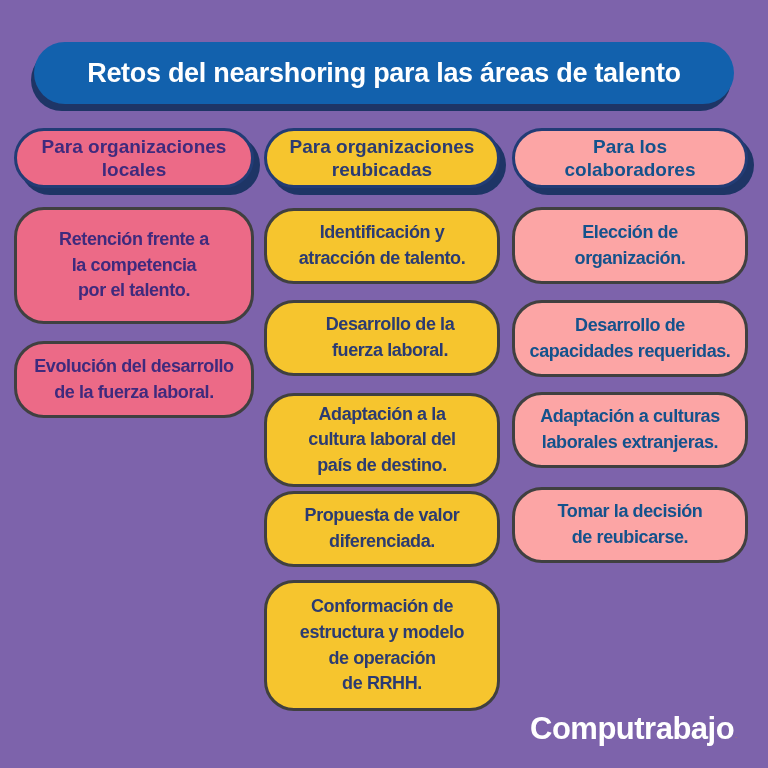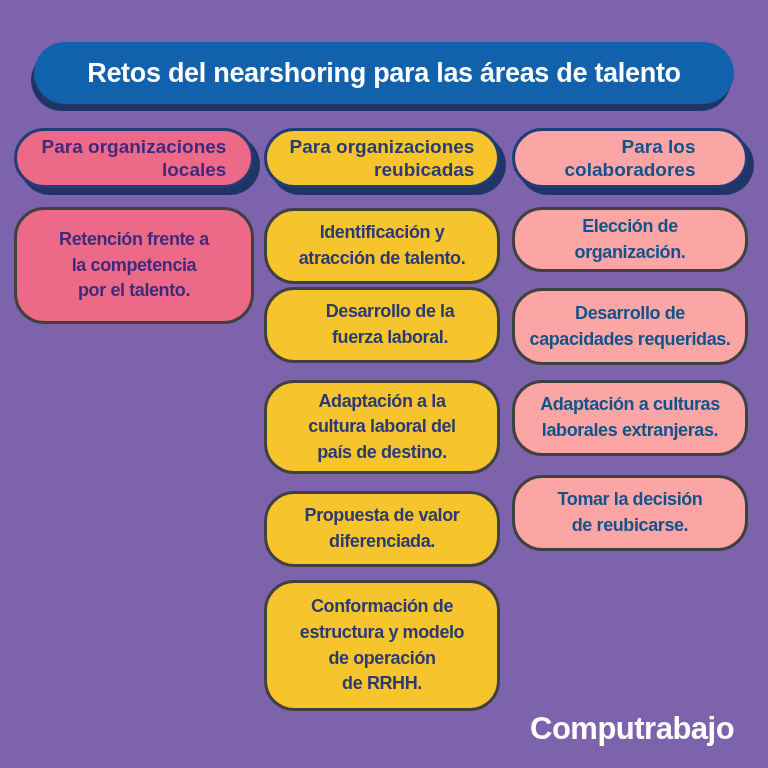--- a/index.html
+++ b/index.html
@@ -18,21 +18,21 @@
     color:#ffffff;font-weight:bold;font-size:27px;letter-spacing:-0.3px;
   }
   .col{position:absolute;top:128px;display:flex;flex-direction:column;}
   .col1{left:14px;width:240px;}
   .col2{left:264px;width:236px;}
   .col3{left:512px;width:236px;}
   .pill{
     height:60px;border-radius:30px;border:3px solid #223c75;
     box-shadow:6px 7px 0 #1e3566;
     display:flex;align-items:center;justify-content:center;
-    text-align:right;font-weight:bold;font-size:19px;line-height:1.22;
+    text-align:center;font-weight:bold;font-size:19px;line-height:1.22;
     box-sizing:border-box;white-space:pre-line;
   }
   .card{
     border-radius:30px;border:3px solid #404040;
     display:flex;align-items:center;justify-content:center;
     text-align:center;font-weight:bold;font-size:18px;line-height:1.42;
     letter-spacing:-0.4px;
     box-sizing:border-box;white-space:pre-line;padding:4px;
   }
   .pink{background:#ec6a87;color:#3f2a7d;}
@@ -60,58 +60,62 @@
   <div class="col col1">
     <div class="pill pink">
       <span>Para organizaciones
 locales</span>
     </div>
     <div class="card pink" style="margin-top:19px;height:117px;">
       <span>Retención frente a
 la competencia
 por el talento.</span>
     </div>
+    <div class="card pink" style="margin-top:17px;height:77px;">
+      <span>Evolución del desarrollo
+de la fuerza laboral.</span>
+    </div>
   </div>
 
   <div class="col col2">
     <div class="pill yellow">
       <span>Para organizaciones
 reubicadas</span>
     </div>
     <div class="card yellow" style="margin-top:20px;height:76px;">
       <span>Identificación y
 atracción de talento.</span>
     </div>
-    <div class="card yellow" style="margin-top:3px;height:76px;padding-left:20px;">
+    <div class="card yellow" style="margin-top:16px;height:76px;padding-left:20px;">
       <span>Desarrollo de la
 fuerza laboral.</span>
     </div>
     <div class="card yellow" style="margin-top:17px;height:94px;">
       <span>Adaptación a la
 cultura laboral del
 país de destino.</span>
     </div>
-    <div class="card yellow" style="margin-top:17px;height:76px;">
+    <div class="card yellow" style="margin-top:4px;height:76px;">
       <span>Propuesta de valor
 diferenciada.</span>
     </div>
     <div class="card yellow" style="margin-top:13px;height:131px;">
       <span>Conformación de
 estructura y modelo
 de operación
 de RRHH.</span>
     </div>
   </div>
 
   <div class="col col3">
     <div class="pill teal">
       <span>Para los
 colaboradores</span>
     </div>
-    <div class="card teal" style="margin-top:19px;height:65px;">
+    <div class="card teal" style="margin-top:19px;height:77px;">
       <span>Elección de
 organización.</span>
     </div>
     <div class="card teal" style="margin-top:16px;height:77px;">
       <span>Desarrollo de
 capacidades requeridas.</span>
     </div>
     <div class="card teal" style="margin-top:15px;height:76px;">
       <span>Adaptación a culturas
 laborales extranjeras.</span>

